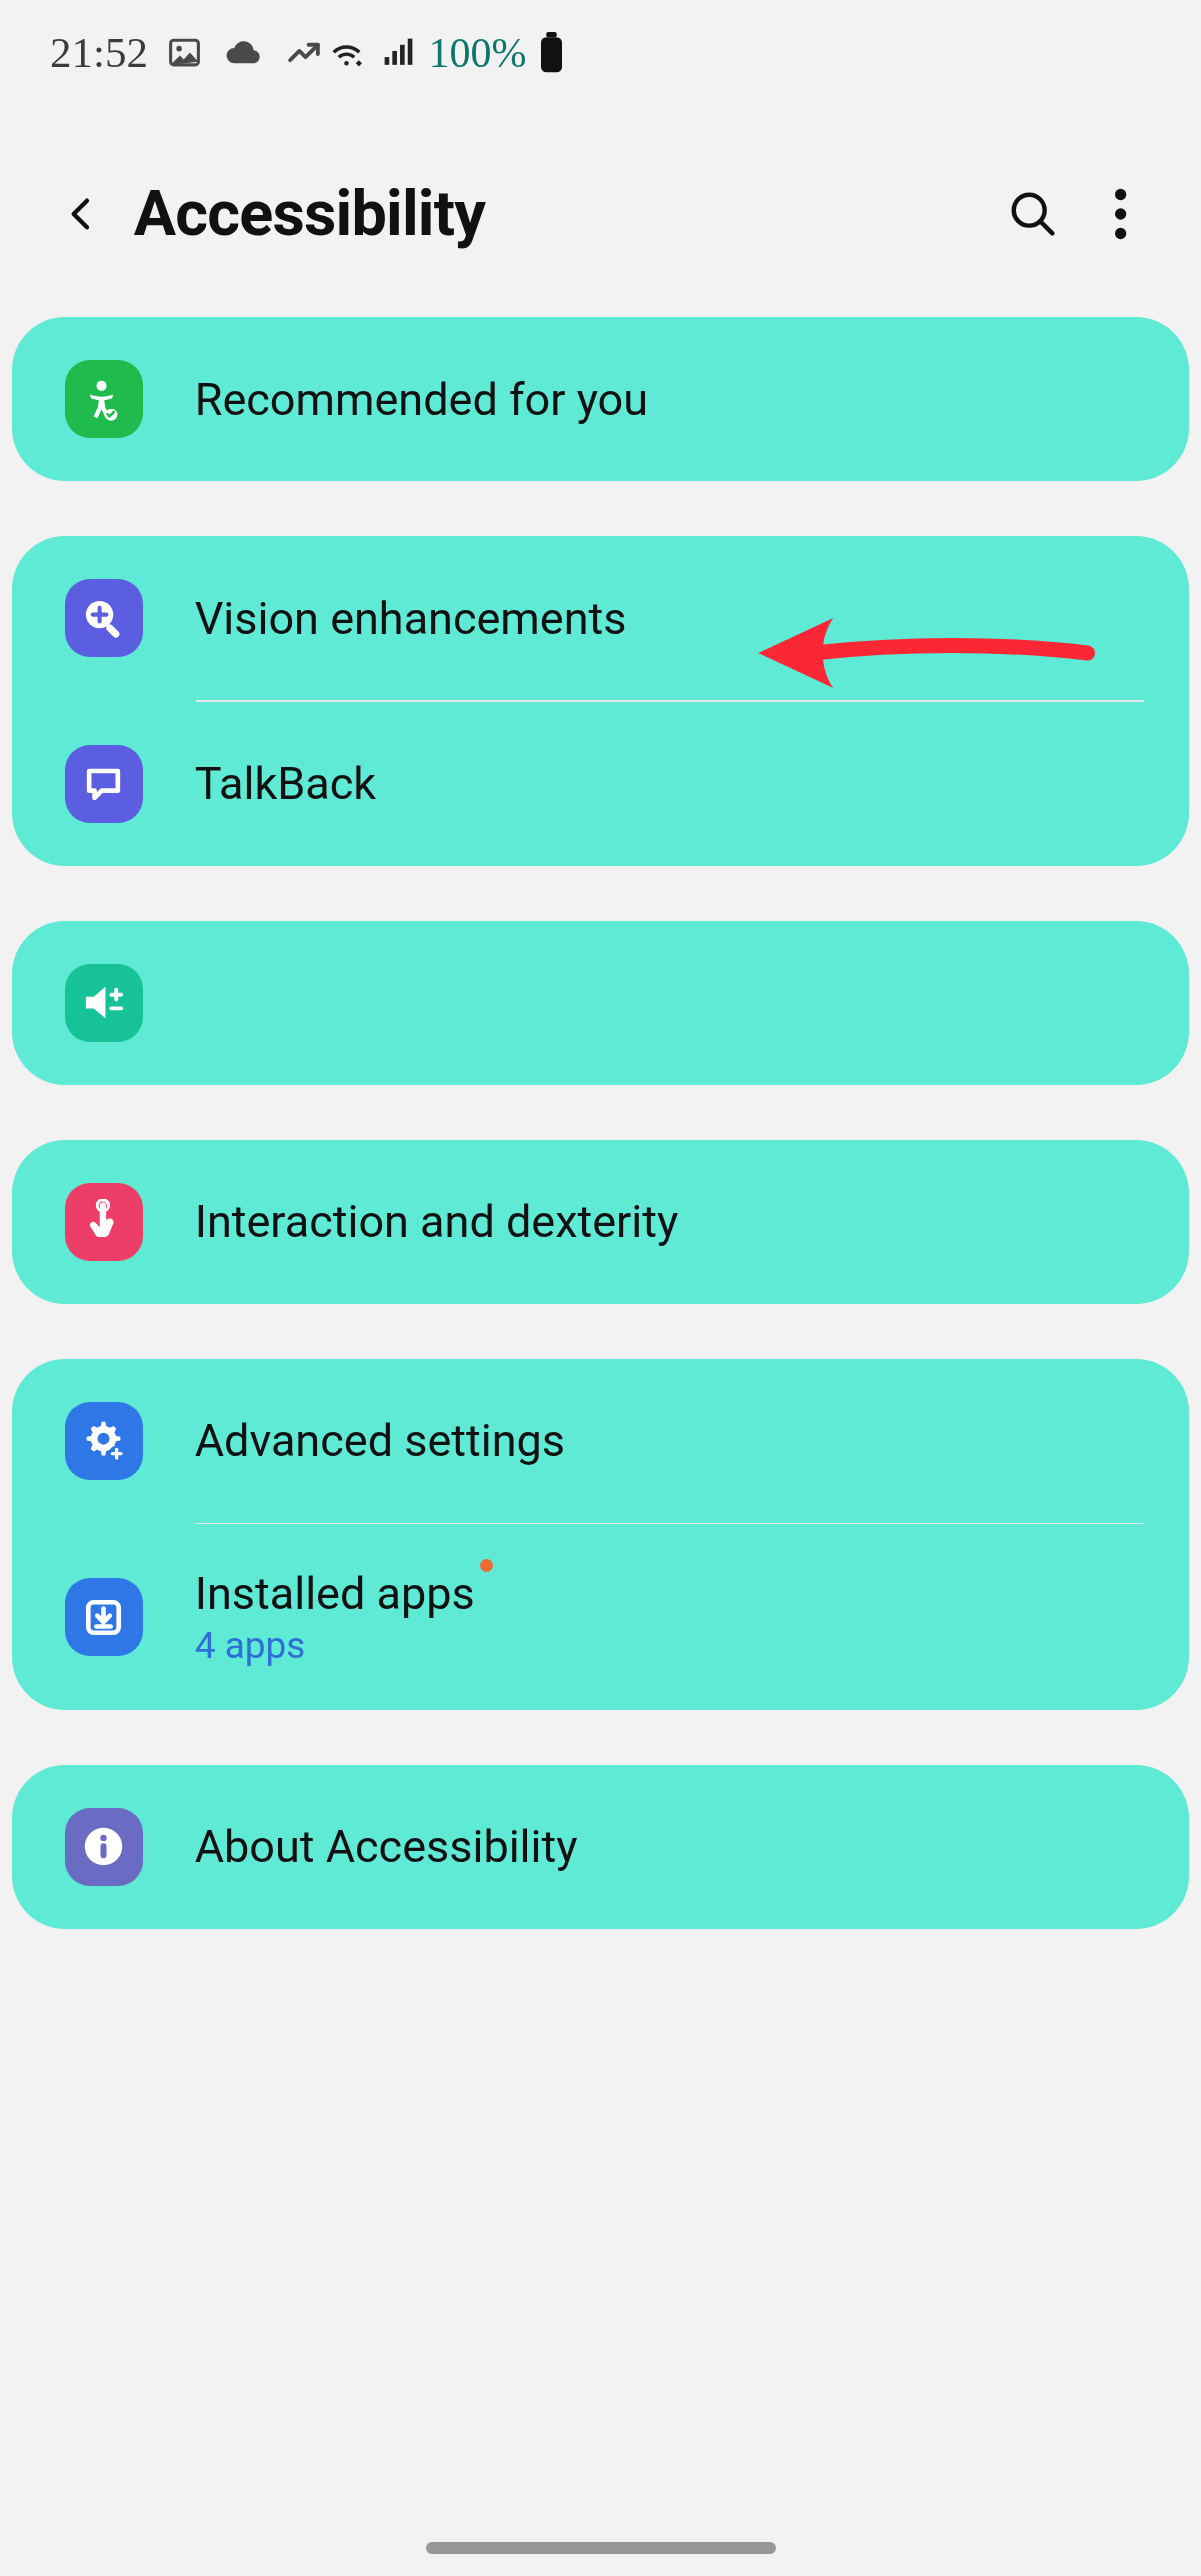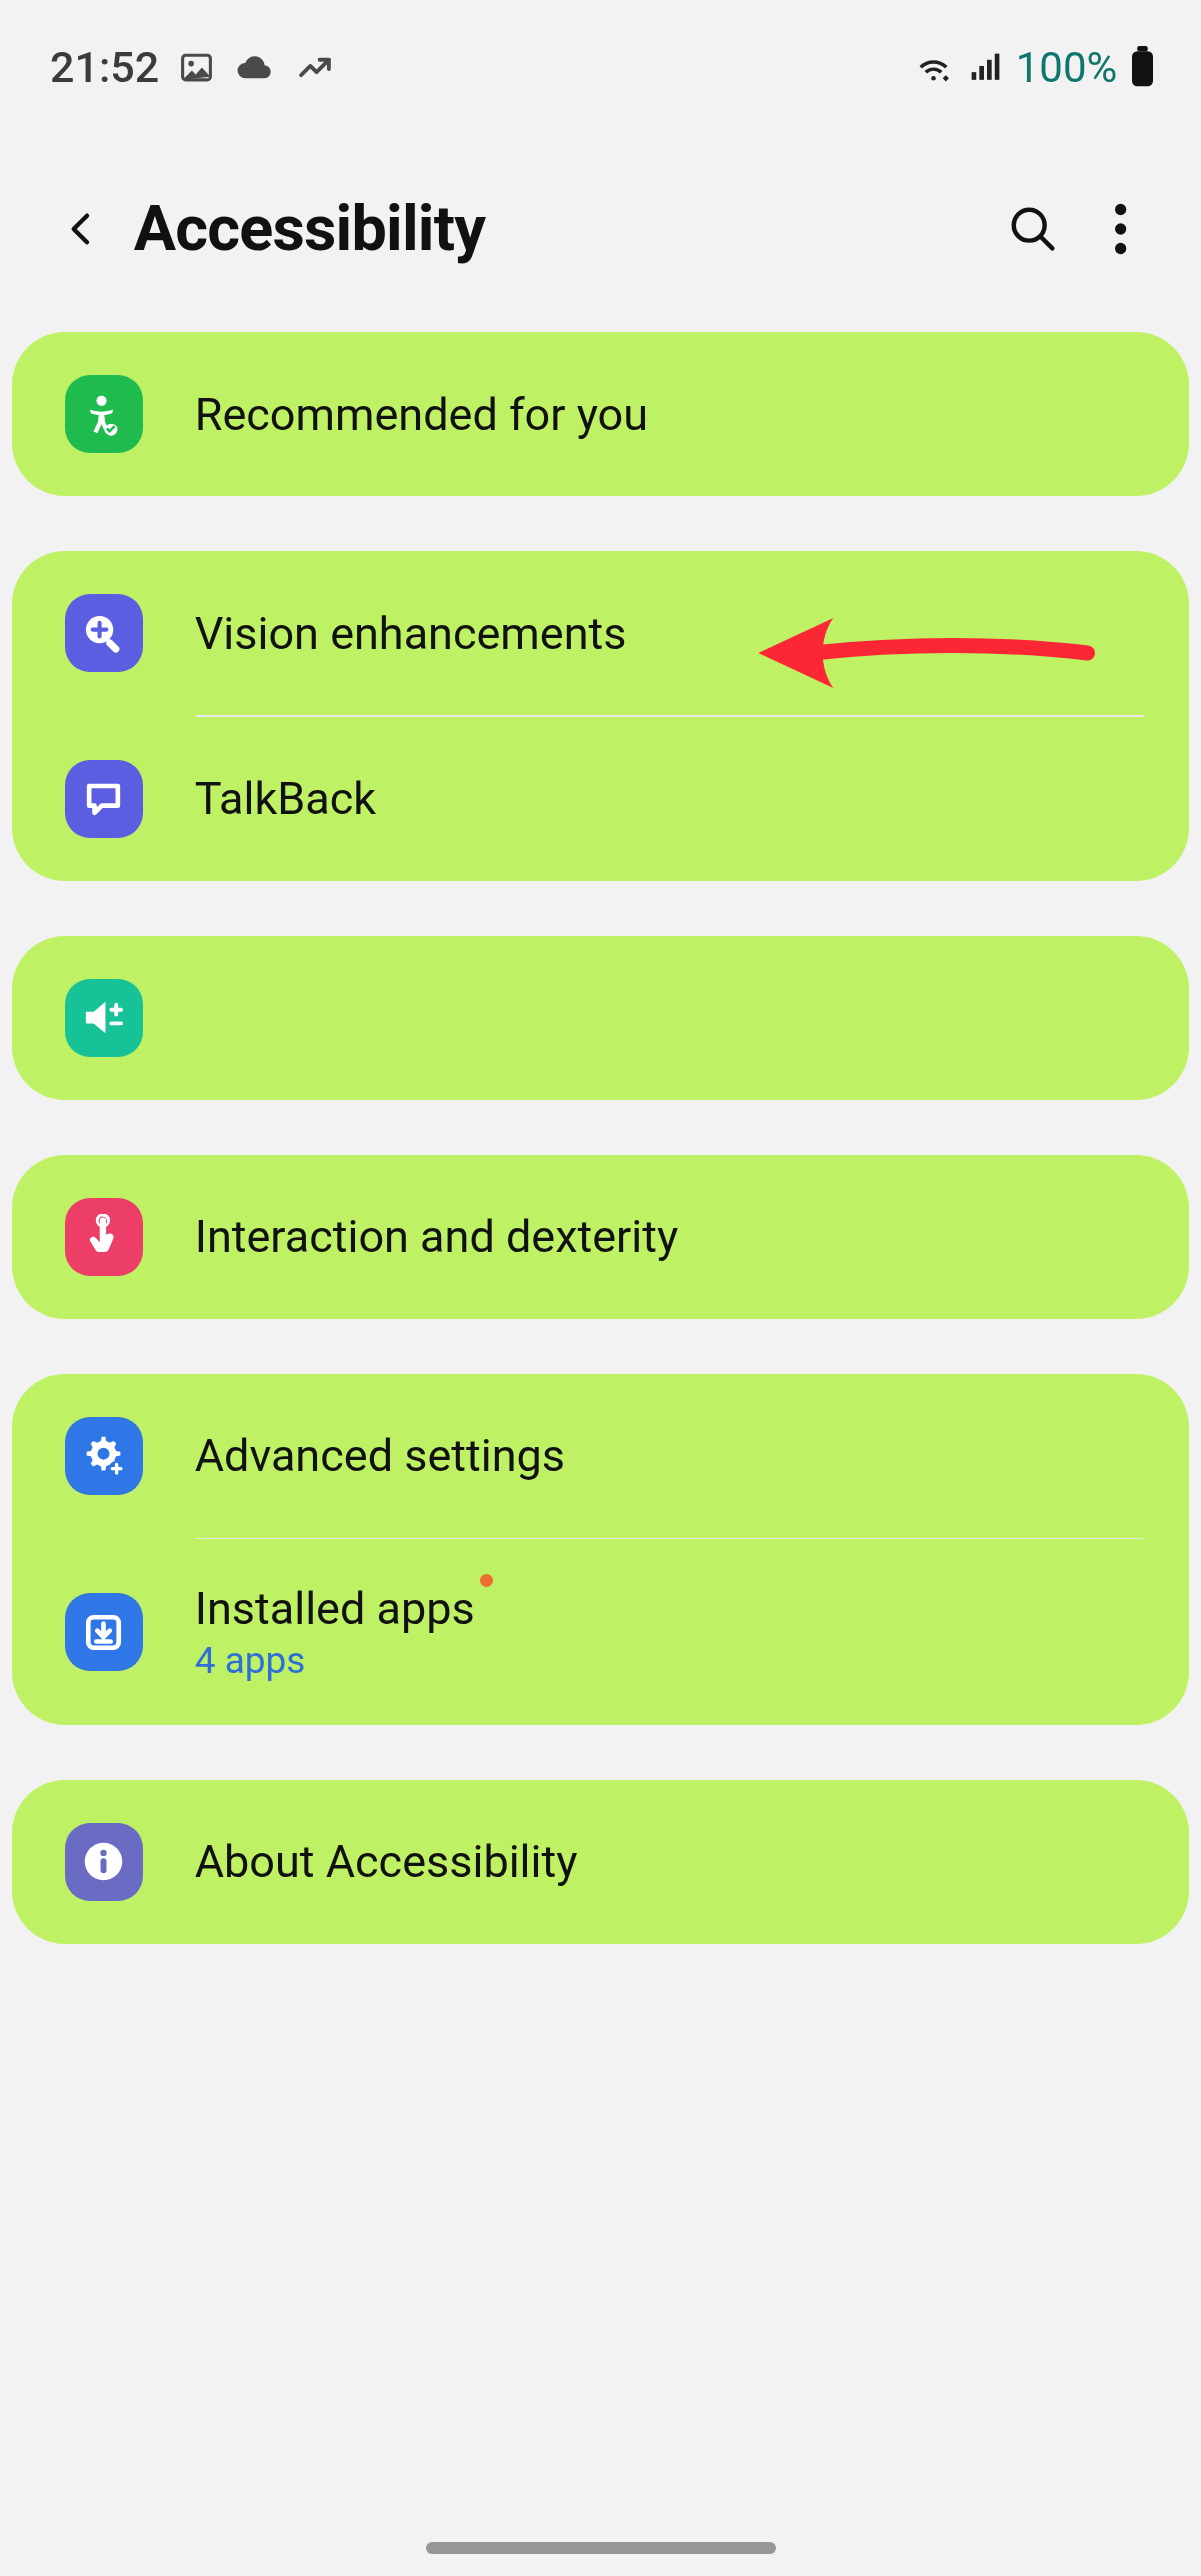--- a/index.html
+++ b/index.html
@@ -9,22 +9,23 @@
     font-family: -apple-system, "Segoe UI", Roboto, Arial, sans-serif;
     color: #111;
     position: relative;
     overflow: hidden;
   }
 
   
   .status-bar {
     display: flex;
     align-items: center;
-    justify-content: space-between;
-    padding: 42px 45px 20px 50px;
+    justify-content: flex-start;
+    padding: 28px 45px 20px 50px;
+    font-family: Liberation Serif, serif;
   }
   .status-left {
     display: flex;
     align-items: center;
     gap: 18.4px;
   }
   .status-time {
     font-size: 43px;
     font-weight: 500;
     color: #3b3b3b;
@@ -67,21 +68,21 @@
   }
 
   
   .content {
     padding: 0 11.7px;
     display: flex;
     flex-direction: column;
     gap: 55px;
   }
   .card {
-    background: #bef264;
+    background: #5eead4;
     border-radius: 53px;
     padding: 0;
   }
   .item {
     display: flex;
     align-items: center;
     padding: 43px 45px 43px 53px;
     min-height: 157px;
     gap: 52px;
     position: relative;

